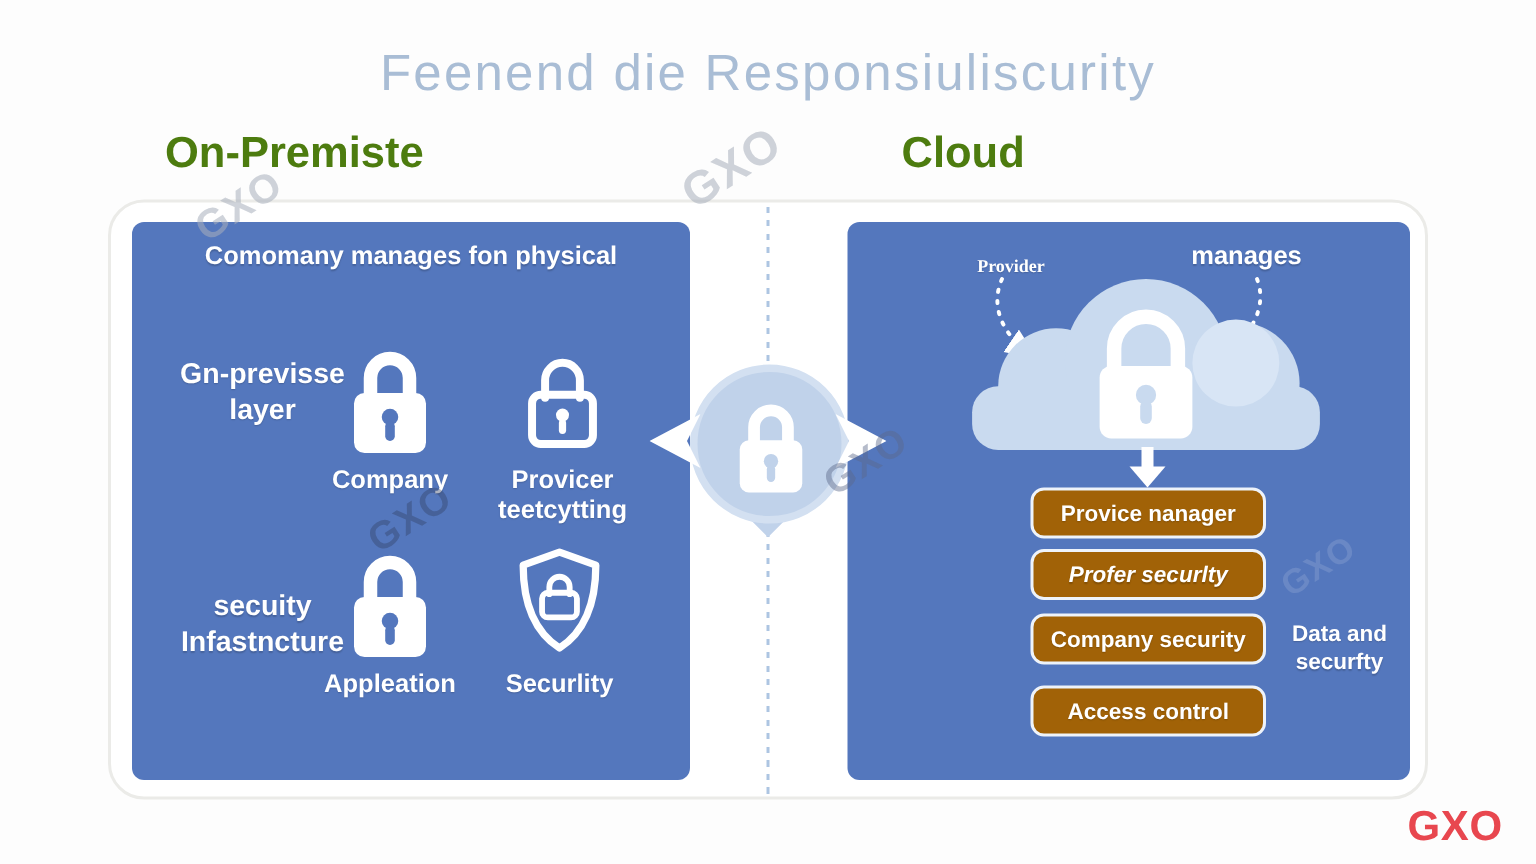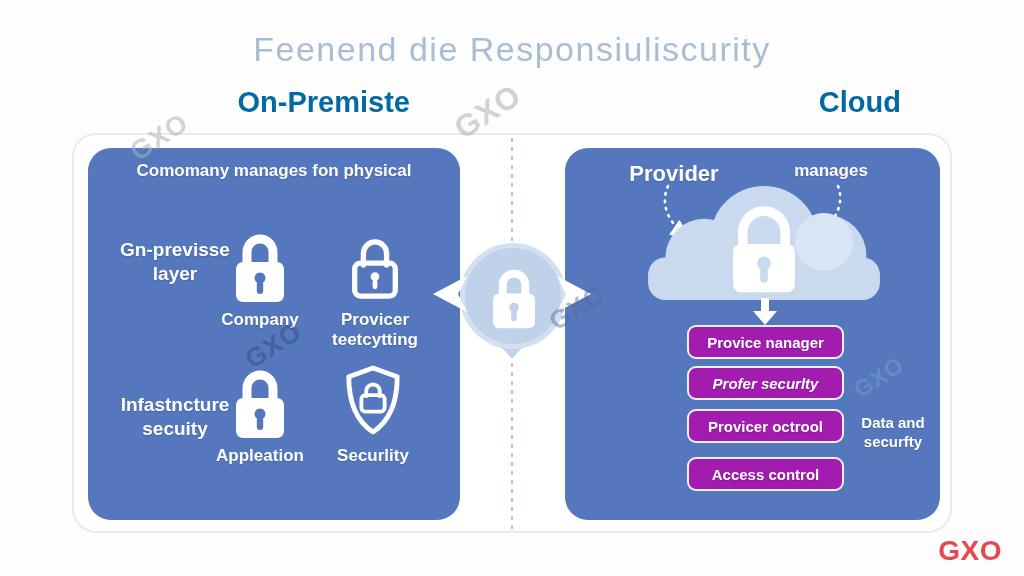--- a/index.html
+++ b/index.html
@@ -12,34 +12,34 @@
   }
   .abs { position:absolute; }
 
   .page-title {
     left:0; top:30px; width:1024px;
     text-align:center;
     font-size:34px; font-weight:400; letter-spacing:1.5px;
     color:#a9bdd5;
   }
   .col-header {
-    font-size:29px; font-weight:600; color:#0369a1;
-    text-align:right; width:300px;
+    font-size:29px; font-weight:600; color:#4d7c0f;
+    text-align:left; width:300px;
   }
   .col-header.left { left:110px; top:86px; }
   .col-header.right { left:601px; top:86px; }
 
   .frame {
     left:72px; top:133px; width:880px; height:400px;
     border:2px solid #ebebe8; border-radius:24px;
     background:#ffffff;
   }
 
   .panel {
-    background:#5477bd; border-radius:23px;
+    background:#5477bd; border-radius:8px;
     color:#fff;
   }
   .panel-left  { left:88px;  top:148px; width:372px; height:372px; }
   .panel-right { left:565px; top:148px; width:375px; height:372px; }
 
   .caption {
     left:0; top:12px; width:100%; text-align:center;
     font-size:17px; font-weight:700; line-height:1.35;
     text-shadow:0 1px 1px rgba(0,0,0,.18);
   }
@@ -78,21 +78,21 @@
 
   
   .mini-label {
     font-size:15px; font-weight:700; line-height:1.25; text-align:center;
     text-shadow:0 1px 1px rgba(0,0,0,.18);
   }
   .mini-label span { display:block; }
 
   .cloud-btn {
     left:122px; width:157px; height:34px;
-    background:#a21caf;
+    background:#a16207;
     border:2px solid #eef3fa; border-radius:9px;
     color:#fff; font-size:15px; font-weight:600;
     font-family:"Liberation Sans", sans-serif;
     display:flex; align-items:center; justify-content:center;
     text-shadow:0 1px 1px rgba(0,0,0,.2);
     padding:0;
   }
 
   .watermark {
     font-weight:700; letter-spacing:1px;
@@ -150,22 +150,22 @@
       <circle cx="30" cy="44" r="4.5" fill="#fff"></circle>
       <rect x="27.5" y="47" width="5" height="10" rx="2.5" fill="#fff"></rect>
     </svg>
   </span>
   <div class="abs icon-label" style="left:217px;top:162px;width:140px;">
     <span>Provicer</span>
     <span>teetcytting</span>
   </div>
 
   <div class="abs side-label" style="left:0;top:245px;width:150px;">
+    <span>secuity</span>
     <span>Infastncture</span>
-    <span>secuity</span>
   </div>
 
   <span class="abs" style="left:140px;top:216px;">
     <svg width="64" height="76" viewBox="0 0 64 76">
       <path d="M19 38 V24 a13 13 0 0 1 26 0 V38" fill="none" stroke="#fff" stroke-width="9" stroke-linecap="round"></path>
       <rect x="8" y="34" width="48" height="40" rx="7" fill="#fff"></rect>
       <circle cx="32" cy="50" r="5.5" fill="#5477bd"></circle>
       <rect x="28.8" y="53" width="6.4" height="13" rx="3.2" fill="#5477bd"></rect>
     </svg>
   </span>
@@ -202,21 +202,21 @@
     </svg>
 </span>
 <span class="abs badge-arrow" style="left:557px;top:276px;">
   <svg width="34" height="36" viewBox="0 0 34 36">
       <path d="M0 0 L34 18 L0 36 L9 18 Z" fill="#fff"></path>
     </svg>
 </span>
 
 <div class="abs panel panel-right">
 
-  <div class="abs mini-label" style="left:39px;top:12px;width:140px;font-size:22px;">
+  <div class="abs mini-label" style="left:39px;top:22px;width:140px;font-size:12px;font-family:Liberation Serif, serif;">
     <span>Provider</span>
   </div>
   <div class="abs mini-label" style="left:196px;top:12px;width:140px;font-size:17px;">
     <span>manages</span>
   </div>
 
   <span class="abs" style="left:70px;top:30px;">
     <svg width="240" height="70" viewBox="0 0 240 70">
       <defs>
         <marker id="arw" orient="auto" markerWidth="9" markerHeight="9" refX="6" refY="3.5">
@@ -244,21 +244,21 @@
 
   <span class="abs" style="left:186px;top:150px;">
     <svg width="28" height="28" viewBox="0 0 28 28">
       <rect x="10" y="0" width="8" height="14" fill="#fff"></rect>
       <polygon points="2,13 26,13 14,27" fill="#fff"></polygon>
     </svg>
   </span>
 
   <button class="abs cloud-btn" style="top:177px;">Provice nanager</button>
   <button class="abs cloud-btn" style="top:218px;font-style:italic;">Profer securlty</button>
-  <button class="abs cloud-btn" style="top:261px;">Provicer octrool</button>
+  <button class="abs cloud-btn" style="top:261px;">Company security</button>
   <button class="abs cloud-btn" style="top:309px;">Access control</button>
 
   <div class="abs mini-label" style="left:268px;top:266px;width:120px;">
     <span>Data and</span>
     <span>securfty</span>
   </div>
 </div>
 
 <div class="abs watermark wm1">GXO</div>
 <div class="abs watermark wm2">GXO</div>

